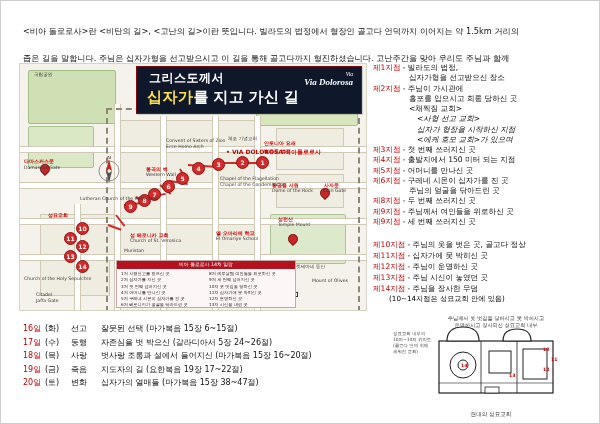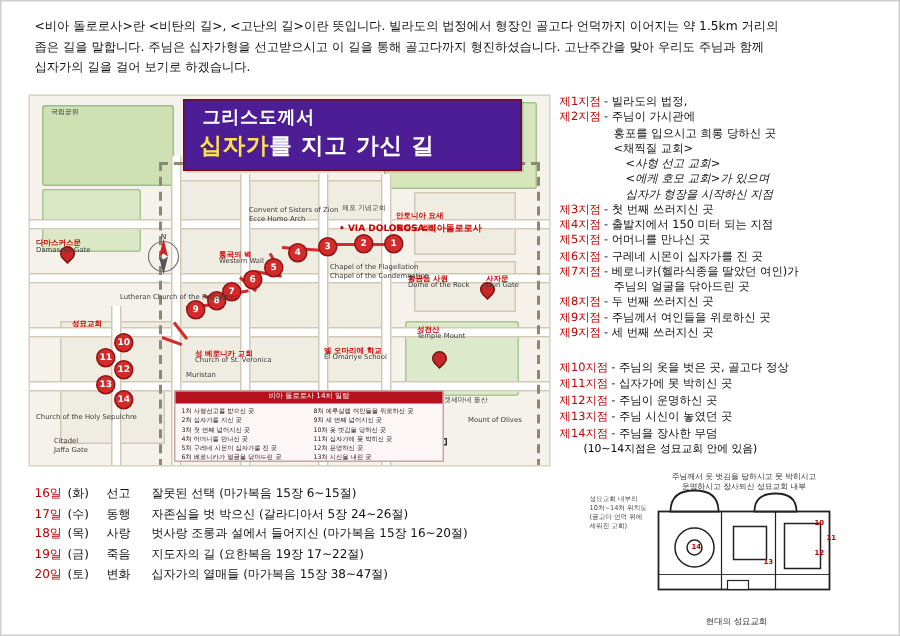--- a/index.html
+++ b/index.html
@@ -28,21 +28,21 @@
   .intro {
     position: absolute;
     left: 22px;
     top: 10px;
     width: 556px;
     font-size: 8.2px;
     line-height: 1.55;
     color: #111;
     text-align: justify;
   }
-  .intro p { margin: 0 0 1px 0; }
+  .intro p { margin: 14px 0 1px 0; }
 
   
   .map {
     position: absolute;
     left: 18px;
     top: 62px;
     width: 346px;
     height: 246px;
     background: #f4f2ea;
     border: 1px solid #d8d4c4;
@@ -102,23 +102,24 @@
     position: absolute; left: 236px; top: 232px; font-size: 4.5px; color: #444;
   }
   .map-scalebar {
     position: absolute; left: 236px; top: 228px; width: 40px; height: 3px;
     background: linear-gradient(to right,#333 0 50%,#fff 50% 100%);
     border: 1px solid #333;
   }
 
   
   .map-banner {
-    position: absolute; left: 102px; top: 2px; width: 224px; height: 46px;
-    background: #4c1d95; border: 1px solid #7d0a12;
+    position: absolute; left: 116px; top: 2px; width: 224px; height: 46px;
+    background: #0f172a; border: 1px solid #7d0a12;
     box-shadow: 1px 1px 0 rgba(0,0,0,.15);
+    font-family: Liberation Serif, serif;
   }
   .banner-l1 {
     position: absolute; left: 12px; top: 3px; font-size: 12px; color: #ffffff; font-weight: bold;
     letter-spacing: .5px;
   }
   .banner-l2 {
     position: absolute; left: 10px; top: 21px; font-size: 15px; color: #ffffff; font-weight: bold;
     letter-spacing: .5px;
   }
   .banner-l2 .hl { color: #ffe14d; }
@@ -327,20 +328,24 @@
       <polygon points="15,27 12,15 15,17 18,15" fill="#555"></polygon>
       <text x="15" y="3" font-size="5" text-anchor="middle" fill="#333">N</text>
     </svg>
 
     <div class="map-scalebar"></div>
     <div class="map-scale">0        200m</div>
 
     <div class="map-banner">
       <div class="banner-l1">그리스도께서</div>
       <div class="banner-l2"><span class="hl">십자가</span><span>를 지고 가신 길</span></div>
+      <div class="banner-via">
+        <span class="v1">Via</span>
+        <span class="v2">Via Dolorosa</span>
+      </div>
     </div>
 
     <div class="map-info-box">
       <div class="map-info-title">비아 돌로로사 14처 일람</div>
       <div class="map-info-col" style="left:4px;width:86px;">
         <div>1처 사형선고를 받으신 곳</div>
         <div>2처 십자가를 지신 곳</div>
         <div>3처 첫 번째 넘어지신 곳</div>
         <div>4처 어머니를 만나신 곳</div>
         <div>5처 구레네 시몬이 십자가를 진 곳</div>
@@ -357,48 +362,45 @@
         <div>14처 무덤에 장사되신 곳</div>
       </div>
     </div>
   </div>
 
   <div class="stations">
     <div class="st-row">
       <span class="st-label">제1지점</span>
       <span class="st-text">- 빌라도의 법정,</span>
     </div>
+    <div class="st-sub">십자가형을 선고받으신 장소</div>
     <div class="st-row">
       <span class="st-label">제2지점</span>
       <span class="st-text">- 주님이 가시관에</span>
     </div>
     <div class="st-sub">홍포를 입으시고 희롱 당하신 곳</div>
     <div class="st-sub">&lt;채찍질 교회&gt;</div>
     <div class="st-sub2">&lt;사형 선고 교회&gt;</div>
+    <div class="st-sub2">십자가 형장을 시작하신 지점</div>
     <div class="st-sub2">&lt;에케 호모 교회&gt;가 있으며</div>
-    <div class="st-sub2">십자가 형장을 시작하신 지점</div>
     <div class="st-row">
       <span class="st-label">제3지점</span>
       <span class="st-text">- 첫 번째 쓰러지신 곳</span>
     </div>
     <div class="st-row">
       <span class="st-label">제4지점</span>
       <span class="st-text">- 출발지에서 150 미터 되는 지점</span>
     </div>
     <div class="st-row">
       <span class="st-label">제5지점</span>
       <span class="st-text">- 어머니를 만나신 곳</span>
     </div>
     <div class="st-row">
       <span class="st-label">제6지점</span>
       <span class="st-text">- 구레네 시몬이 십자가를 진 곳</span>
-    </div>
-    <div class="st-row">
-      <span class="st-label">제7지점</span>
-      <span class="st-text">- 베로니카(헬라식종을 딸았던 여인)가</span>
     </div>
     <div class="st-sub">주님의 얼굴을 닦아드린 곳</div>
     <div class="st-row">
       <span class="st-label">제8지점</span>
       <span class="st-text">- 두 번째 쓰러지신 곳</span>
     </div>
     <div class="st-row">
       <span class="st-label">제9지점</span>
       <span class="st-text">- 주님께서 여인들을 위로하신 곳</span>
     </div>

